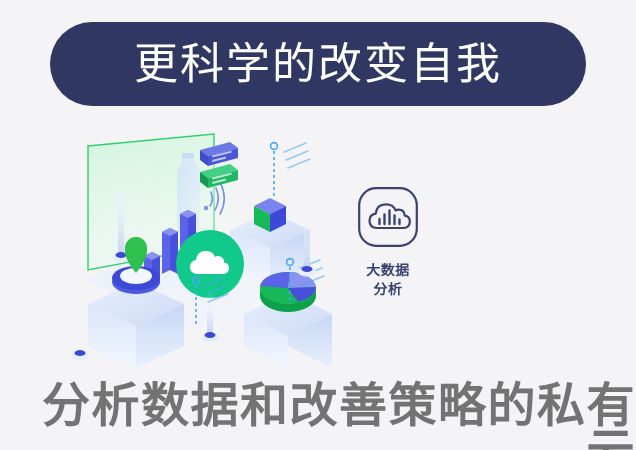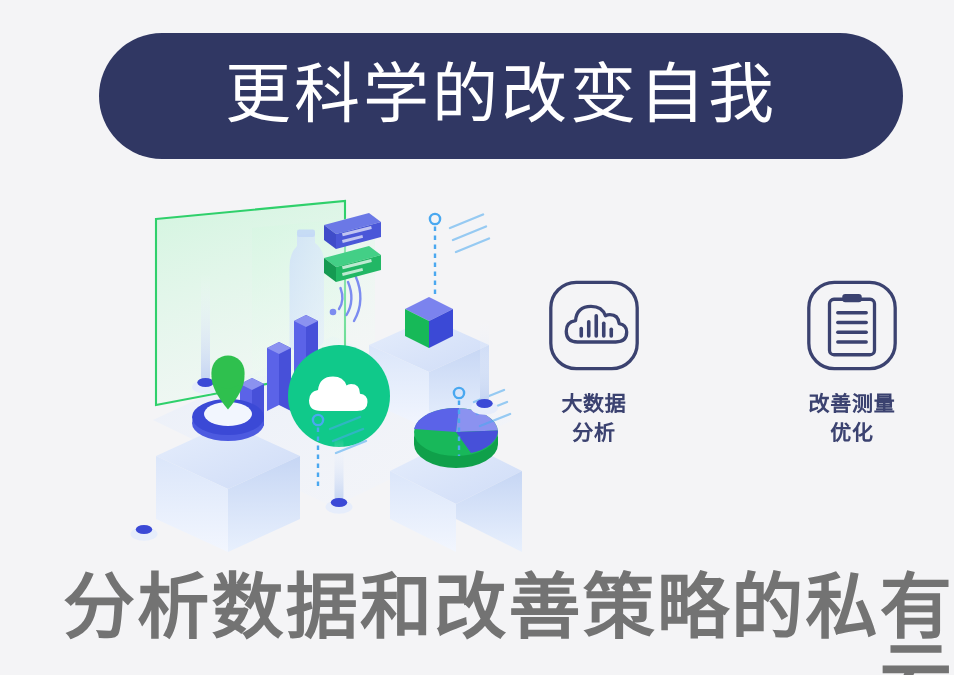--- a/index.html
+++ b/index.html
@@ -13,21 +13,20 @@
     overflow: hidden;
     background: #f4f4f6;
     font-family: "DejaVu Sans", "Liberation Sans", sans-serif;
     position: relative;
   }
 
   #poster {
     position: absolute;
     inset: 0;
     background: #f4f4f6;
-    margin-left: 16px;
   }
 
   
   #title-banner {
     position: absolute;
     left: 50px;
     top: 22px;
     width: 536px;
     height: 84px;
     background: #303763;
@@ -53,21 +52,21 @@
     left: 58px;
     top: 128px;
     width: 300px;
     height: 240px;
   }
   #illustration svg { display: block; }
 
   
   #features {
     position: absolute;
-    left: 344px;
+    left: 352px;
     top: 186px;
     width: 244px;
     display: flex;
     justify-content: space-between;
     align-items: center;
   }
   .feature {
     width: 72px;
     display: flex;
     flex-direction: column;
@@ -315,34 +314,19 @@
           <path d="M27.5 38 L27.5 28.5"></path>
           <path d="M32.5 38 L32.5 24.5"></path>
           <path d="M37.5 38 L37.5 29.5"></path>
           <path d="M42.5 38 L42.5 33.5"></path>
         </g>
       </svg>
       <div class="feature-label">大数据
 分析</div>
     </div>
 
-    <div class="feature">
-      <svg class="feature-icon-box" viewBox="0 0 62 62">
-        <rect x="2.2" y="2.2" width="57.6" height="57.6" rx="17" fill="none" stroke="#3b4270" stroke-width="2.2"></rect>
-        <rect x="16" y="13.5" width="30" height="37" rx="3" fill="none" stroke="#3b4270" stroke-width="2.2"></rect>
-        <rect x="24.5" y="10" width="13" height="5.5" rx="2" fill="#3b4270"></rect>
-        <g stroke="#3b4270" stroke-width="2.2" stroke-linecap="round">
-          <path d="M21.5 22.5 L40.5 22.5"></path>
-          <path d="M21.5 29 L40.5 29"></path>
-          <path d="M21.5 35.5 L40.5 35.5"></path>
-          <path d="M21.5 42 L40.5 42"></path>
-        </g>
-      </svg>
-      <div class="feature-label">改善测量
-优化</div>
-    </div>
 
 
   </div>
 
   <div id="caption">分析数据和改善策略的私有云</div>
 
 </div>
 
 </body></html>

